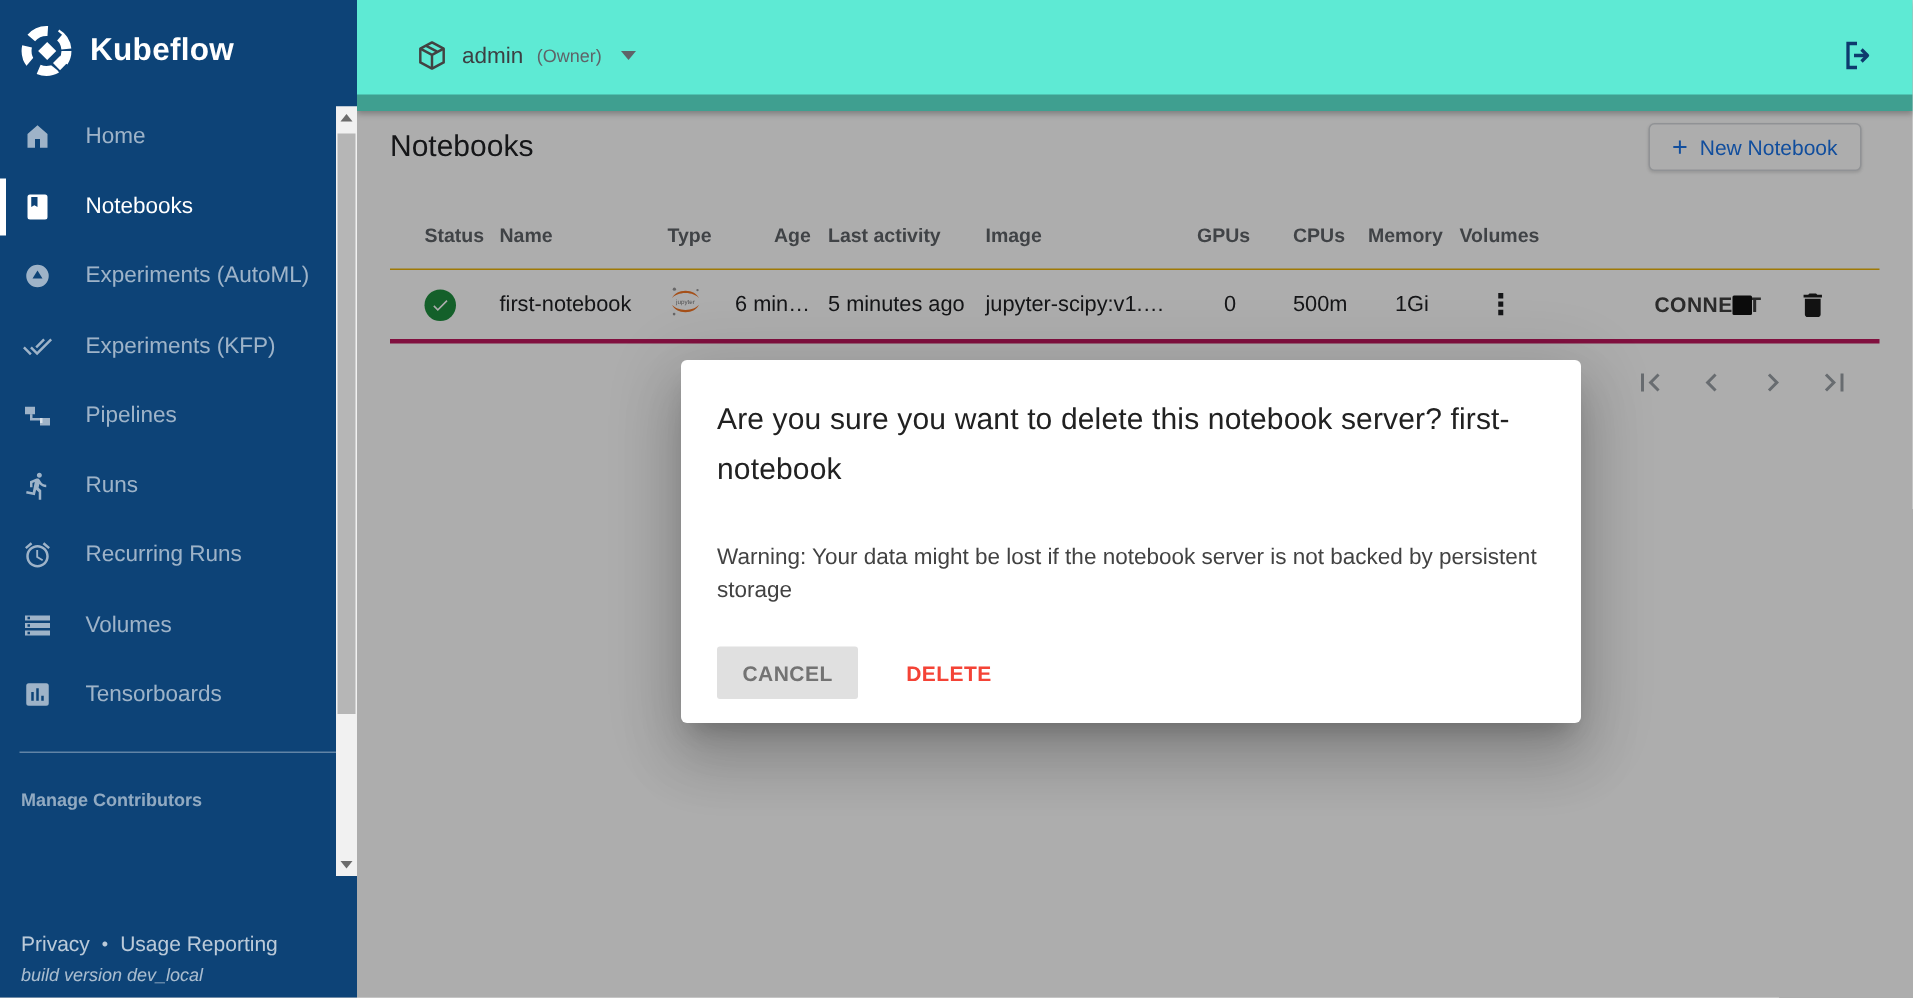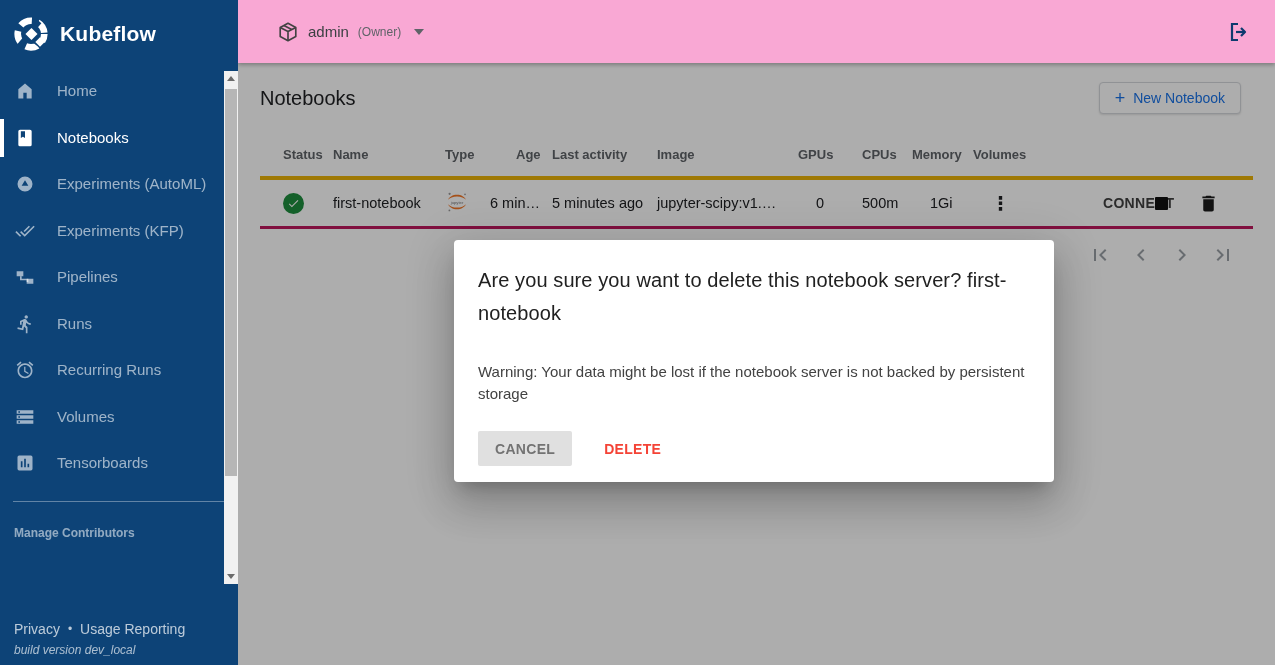--- a/index.html
+++ b/index.html
@@ -48,21 +48,21 @@
   }
   .sb-btn { position:absolute; left:0; width:14px; height:15px; background:#f1f1f1; display:flex; align-items:center; justify-content:center; cursor:pointer; }
   .sb-up { top:0; } .sb-down { bottom:0; }
   .sb-arrow { width:0; height:0; border-left:4px solid transparent; border-right:4px solid transparent; }
   .sb-up .sb-arrow { border-bottom:5px solid #6b6b6b; }
   .sb-down .sb-arrow { border-top:5px solid #6b6b6b; }
   .sb-thumb { position:absolute; left:1px; top:18px; width:12px; height:387px; background:#b6b6b6; cursor:pointer; }
 
   
   .topbar {
-    position:absolute; left:238px; top:0; right:0; height:63px; background:#f9a8d4;
+    position:absolute; left:238px; top:0; right:0; height:74px; background:#5eead4;
     display:flex; align-items:center; justify-content:space-between;
     padding:0 20px 0 39px; z-index:30;
     box-shadow:0 2px 4px rgba(0,0,0,0.28);
   }
   .ns-picker { display:flex; align-items:center; gap:9px; cursor:pointer; }
   .ns-picker svg { width:22px; height:22px; }
   .ns-name { font-size:15px; color:#3c4043; font-weight:500; }
   .ns-role { font-size:12px; color:#5f6368; }
   .caret { width:0; height:0; border-left:5px solid transparent; border-right:5px solid transparent; border-top:6px solid #5f6368; margin-left:4px; }
   .logout-btn { background:none; border:none; cursor:pointer; padding:4px; display:flex; }
@@ -80,21 +80,21 @@
     font-family:"Liberation Sans", sans-serif;
   }
   .plus { font-size:18px; font-weight:400; line-height:1; }
 
   .table { margin:0 22px; width:993px; }
   .trow {
     display:grid;
     grid-template-columns: 50px 112px 45px 62px 105px 141px 64px 50px 61px 82px 100px 43px 55px;
     padding-left:23px; align-items:center;
   }
-  .thead { height:47px; border-bottom:4px solid #eab308; }
+  .thead { height:47px; border-bottom:1px solid #eab308; }
   .thead .cell { font-size:13px; font-weight:700; color:#5f6368; }
   .th-age { padding-left:26px; }
   .tdata { height:49px; border-bottom:3px solid #be185d; font-size:14.5px; color:#202124; }
   .cell-num { padding-left:18px; }
   .status-ok { width:21px; height:21px; border-radius:50%; background:#1e8e3e; display:flex; align-items:center; justify-content:center; }
   .status-ok svg { width:13px; height:13px; fill:#fff; }
   .jup-icon { width:24px; height:24px; }
   .kebab { font-size:19px; font-weight:700; color:#202124; background:none; border:none; cursor:pointer; padding:0 0 0 18px; line-height:1; font-family:"DejaVu Sans", sans-serif; }
   .connect-btn { background:none; border:none; color:#404040; font-size:14px; font-weight:700; letter-spacing:.3px; cursor:pointer; font-family:"Liberation Sans", sans-serif;margin-left:48px; }
   .iconbtn { background:none; border:none; cursor:pointer; display:flex; align-items:center; padding:0; }

